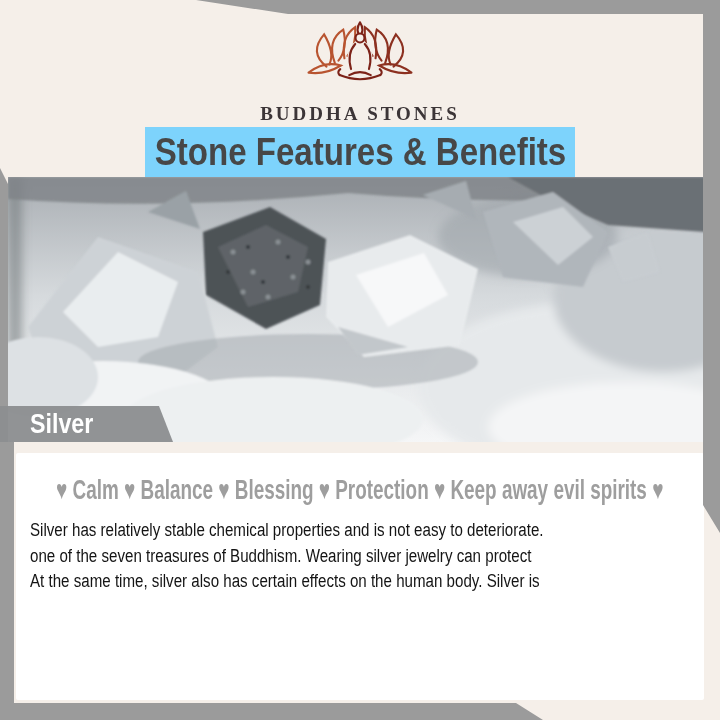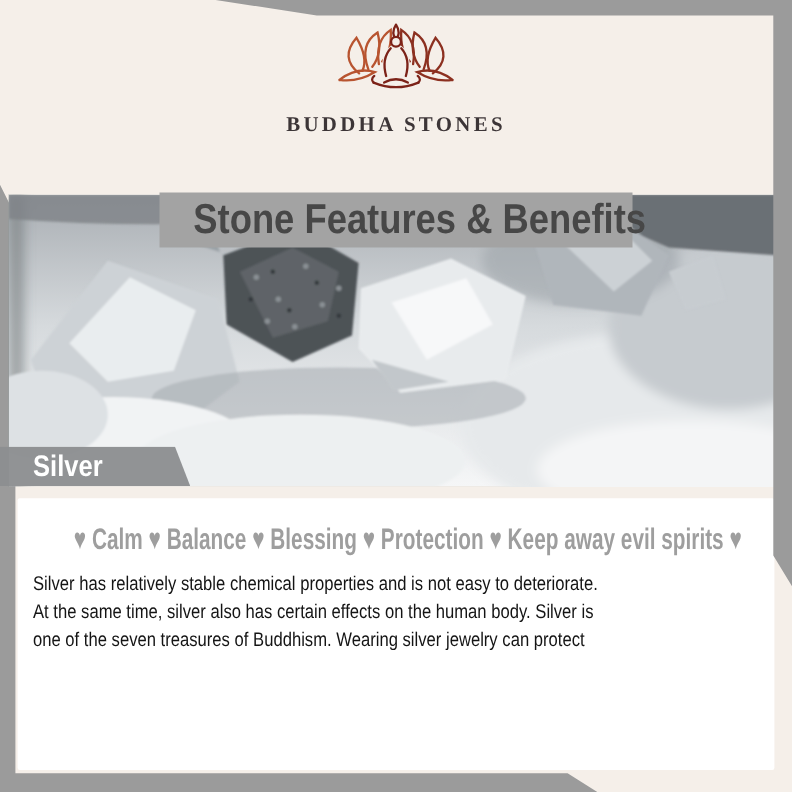--- a/index.html
+++ b/index.html
@@ -24,21 +24,21 @@
   .brand svg{display:block; margin:0 auto;}
   .brand-name{
     margin-top:4px;
     font-family:"Liberation Serif", serif;
     font-size:19px; font-weight:600; letter-spacing:3px;
     color:#3c3537; white-space:nowrap;
   }
   
   .title-bar{
     position:absolute; left:145px; top:127px; width:430px; height:50px; z-index:4;
-    background:#a3a3a3; display:flex; align-items:center; margin-top:48px;
+    background:#7dd3fc; display:flex; align-items:center; justify-content:center;
   }
   .title-bar span{
     font-size:38px; font-weight:bold; color:var(--heading_text,#474747);
     white-space:nowrap; transform:scaleX(.87); transform-origin:center;
   }
   
   .photo{
     position:absolute; left:8px; top:177px; width:697px; height:265px; z-index:2;
     overflow:hidden; background:#cfd4d7;
   }
@@ -52,21 +52,21 @@
   .stone-banner span{
     margin-left:30px; font-size:27px; font-weight:bold; color:#ffffff;
     white-space:nowrap; transform:scaleX(.86); transform-origin:left center;
   }
   
   .card{
     position:absolute; left:16px; top:453px; width:688px; height:247px; z-index:3;
     background:var(--card_white,#ffffff); border-radius:2px;
   }
   .keywords{
-    margin-top:22px; width:100%; display:flex; justify-content:center;padding-left:11px;
+    margin-top:22px; width:100%; display:flex; justify-content:center;
   }
   .keywords span{
     font-size:27px; font-weight:bold; color:var(--keywords_gray,#9e9e9e);
     white-space:nowrap; transform:scaleX(.70); transform-origin:center;
   }
   .description{margin:12px 0 0 14px;}
   .description .line{
     height:25.5px; line-height:25.5px; font-size:18px; color:var(--paragraph_black,#141414);
     white-space:nowrap;
   }
@@ -187,18 +187,18 @@
   <div class="stone-banner">
     <span>Silver</span>
   </div>
 
   <div class="card">
     <div class="keywords">
       <span>♥ Calm ♥ Balance ♥ Blessing ♥ Protection ♥ Keep away evil spirits ♥</span>
     </div>
     <div class="description">
       <div class="line"><span>Silver has relatively stable chemical properties and is not easy to deteriorate.</span></div>
+      <div class="line"><span>one of the seven treasures of Buddhism. Wearing silver jewelry can protect</span></div>
       <div class="line"><span>At the same time, silver also has certain effects on the human body. Silver is</span></div>
-      <div class="line"><span>one of the seven treasures of Buddhism. Wearing silver jewelry can protect</span></div>
     </div>
   </div>
 
 </div>
 
 </body></html>

